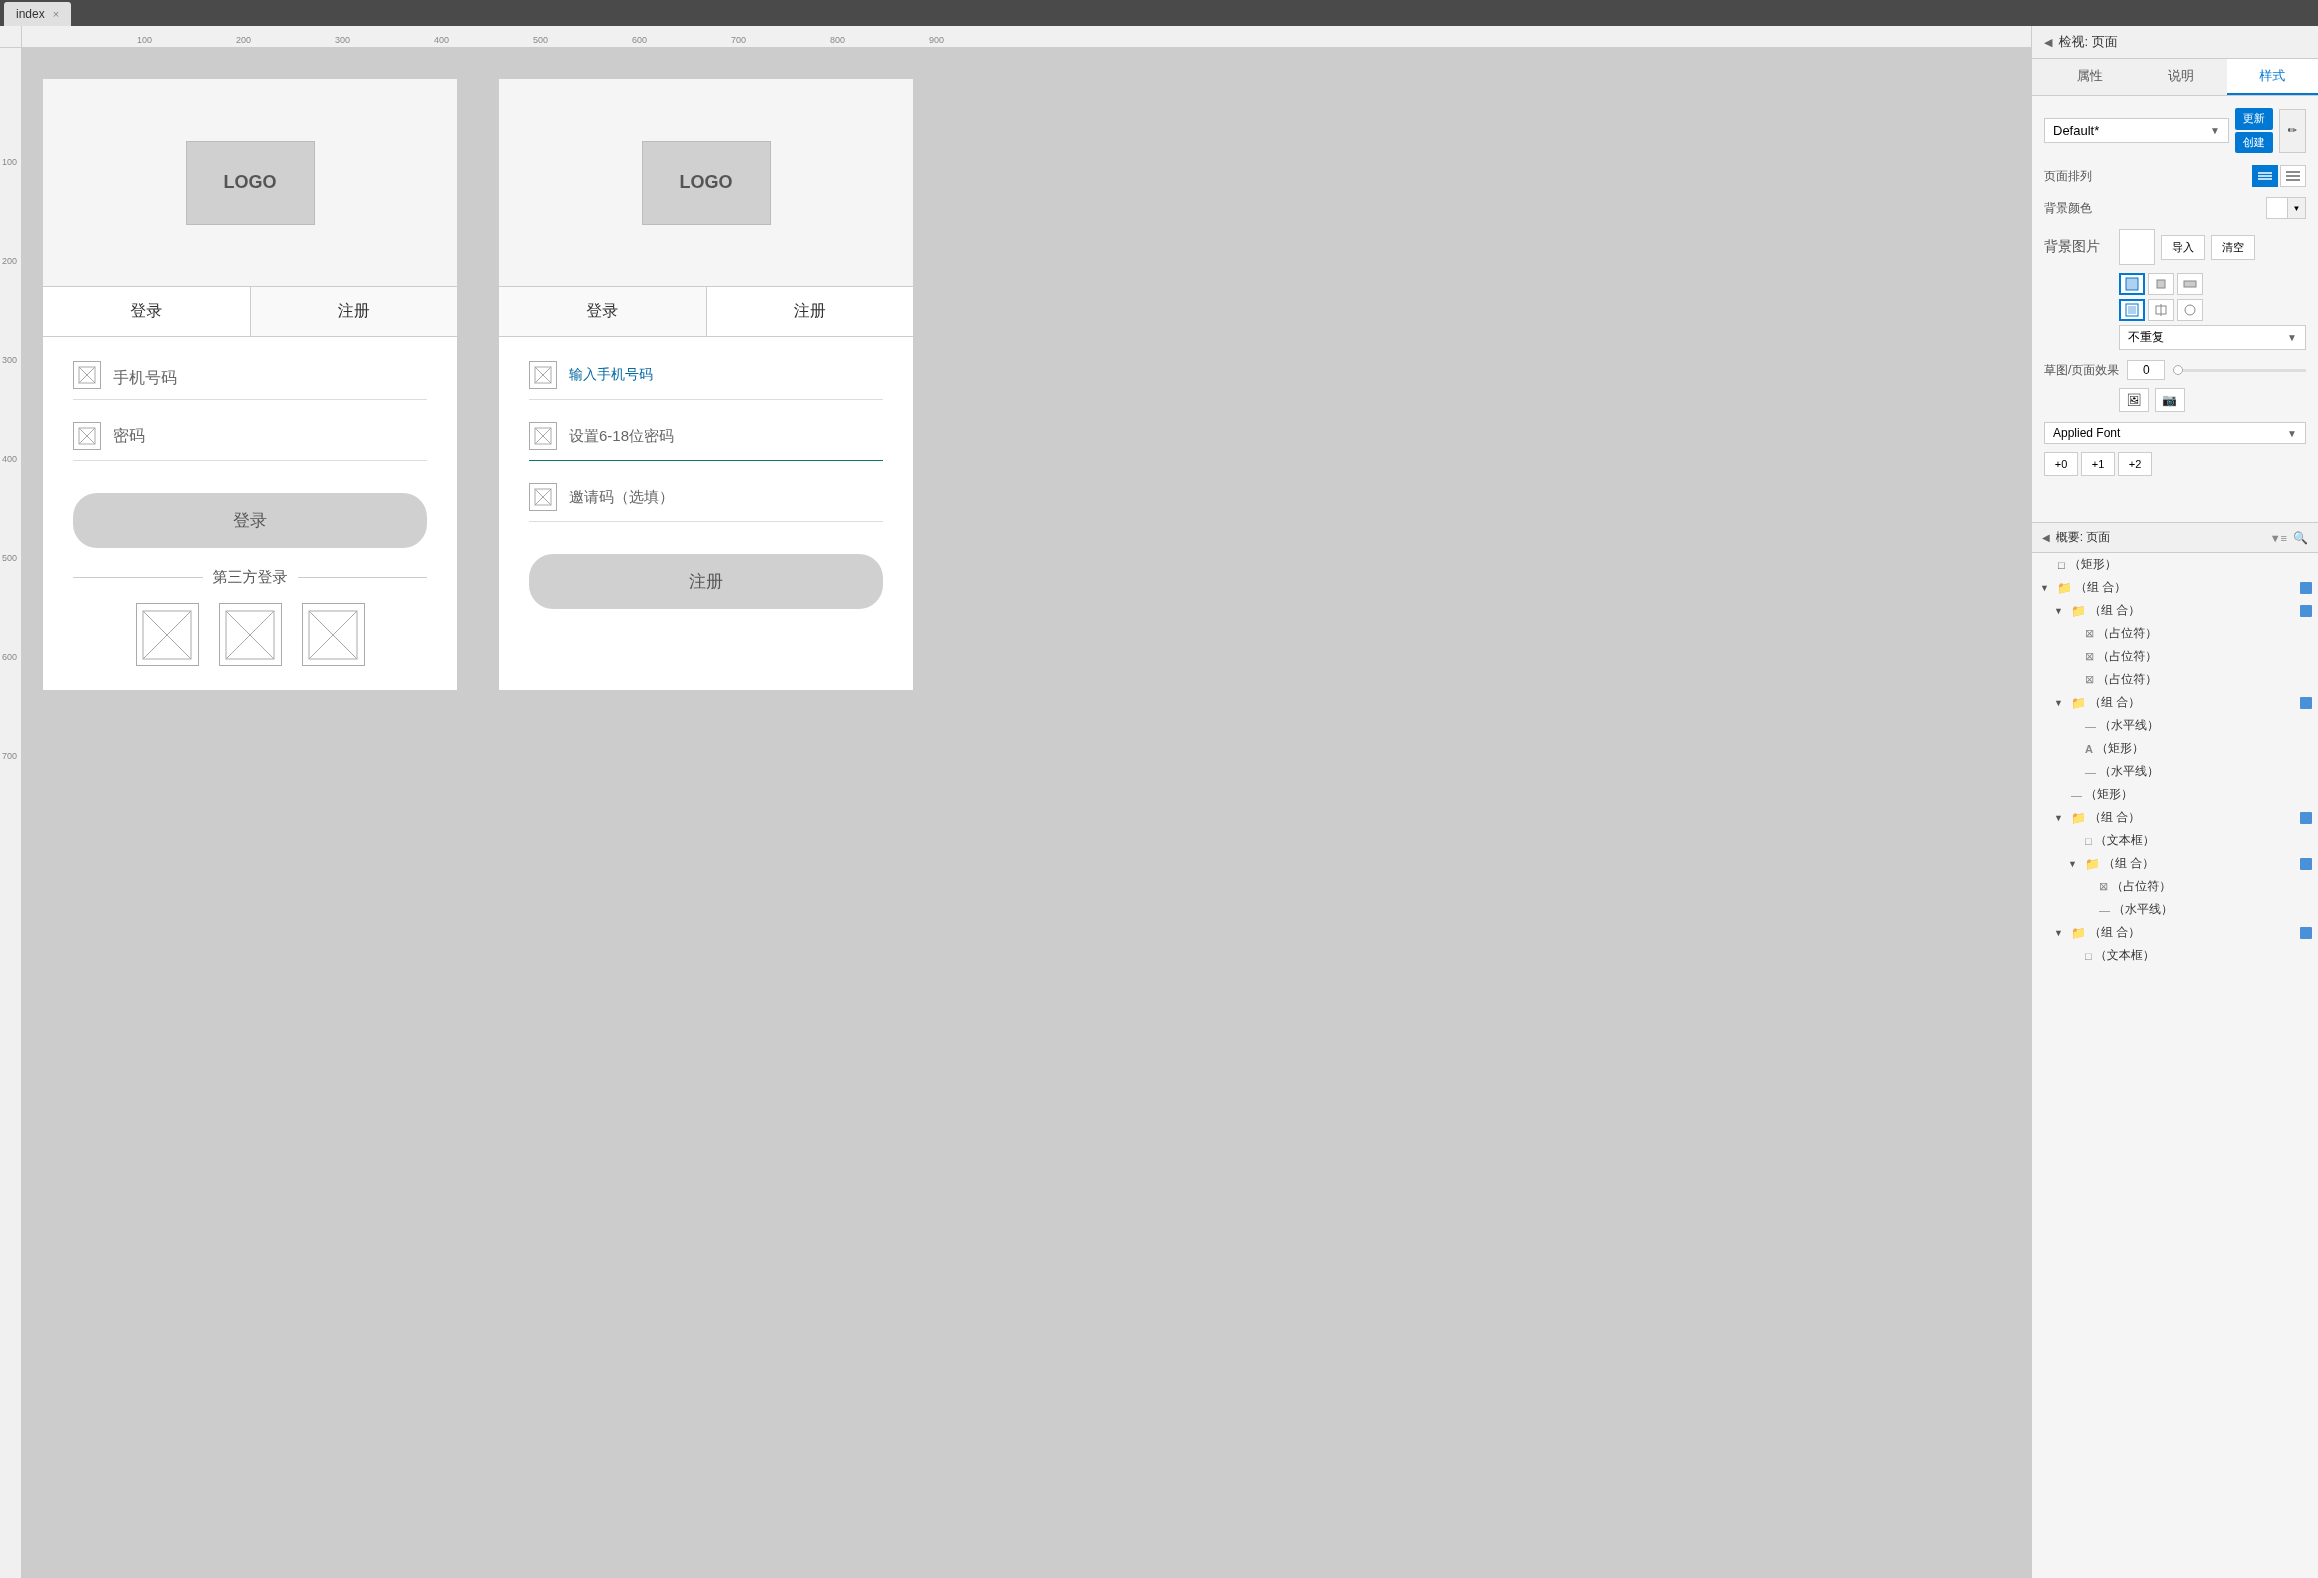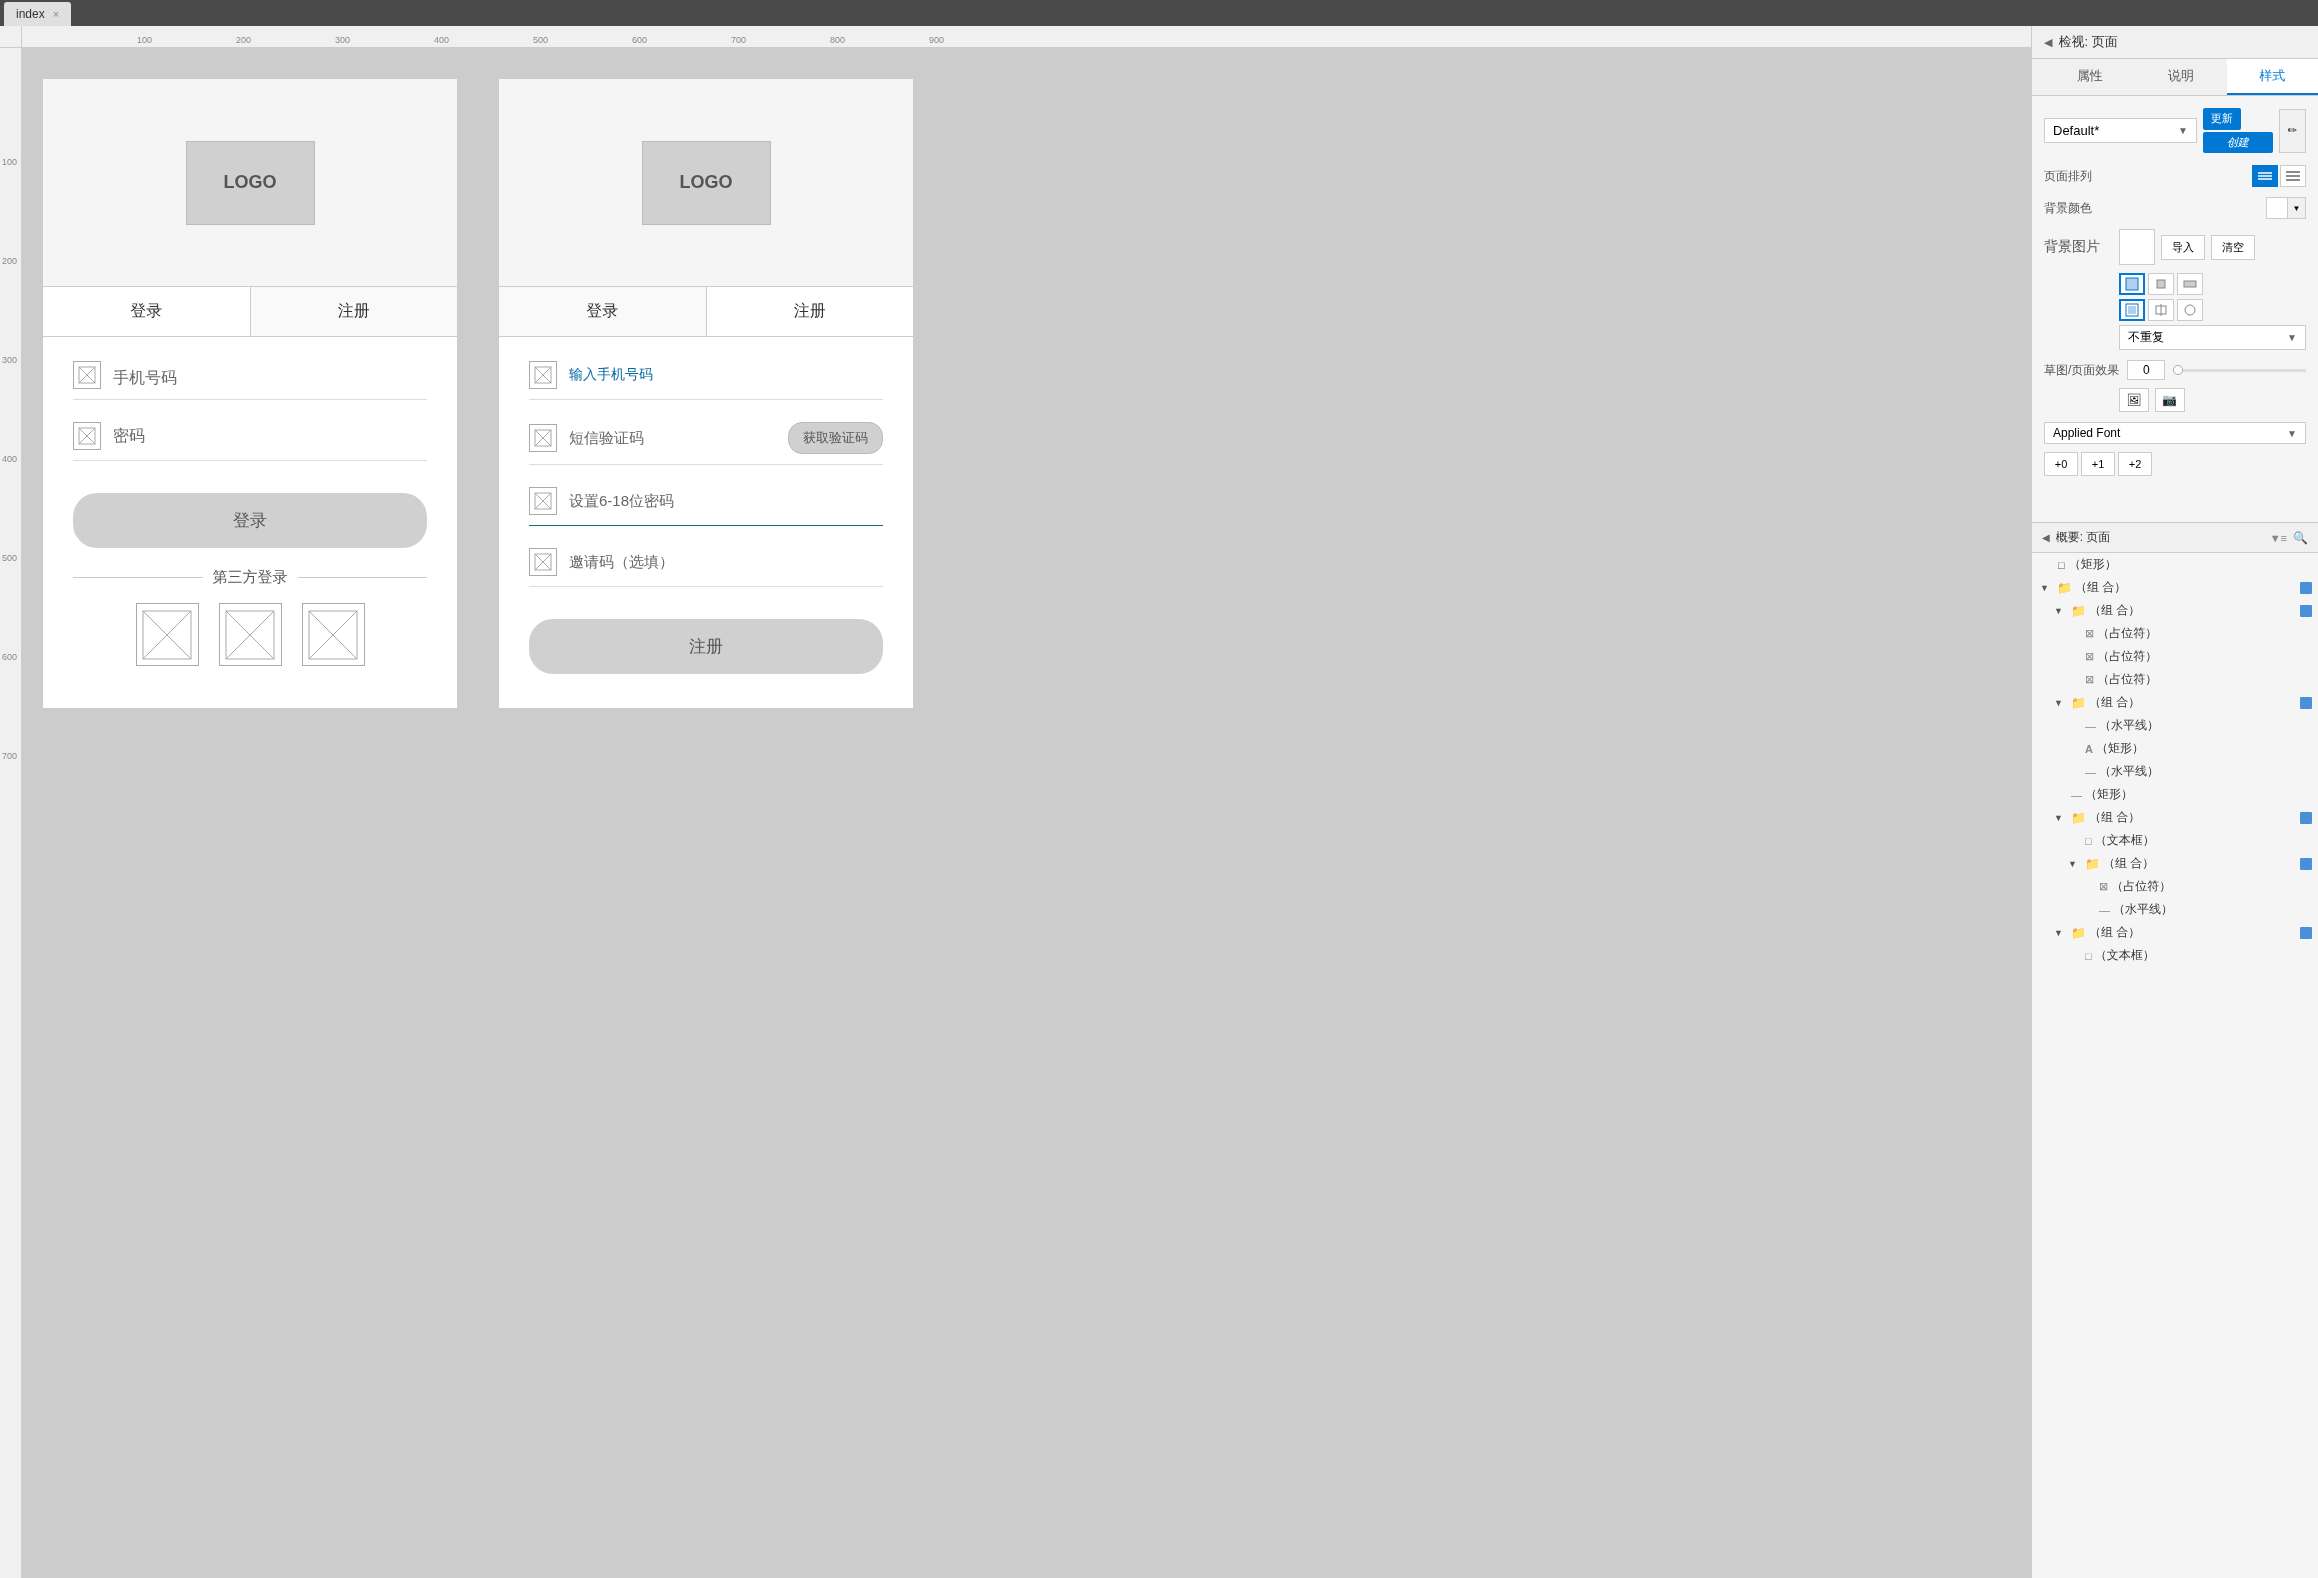--- a/index.html
+++ b/index.html
@@ -153,53 +153,40 @@
                 <div style="width:28px; height:28px; border:1px solid #aaa; position:relative; flex-shrink:0; display:flex; align-items:center; justify-content:center;">
                   <svg width="20" height="20" viewBox="0 0 20 20">
                       <rect x="2" y="2" width="16" height="16" fill="none" stroke="#aaa" stroke-width="1"></rect>
                       <line x1="2" y1="2" x2="18" y2="18" stroke="#aaa" stroke-width="1"></line>
                       <line x1="18" y1="2" x2="2" y2="18" stroke="#aaa" stroke-width="1"></line>
                     </svg>
                 </div>
                 <span style="font-size:14px; color:#0369a1;">输入手机号码</span>
               </div>
               
+              
+              <div style="display:flex; align-items:center; gap:12px; margin-bottom:22px; padding-bottom:10px; border-bottom:1px solid #0f766e;">
+                <div style="width:28px; height:28px; border:1px solid #aaa; position:relative; flex-shrink:0; display:flex; align-items:center; justify-content:center;">
+                  <svg width="20" height="20" viewBox="0 0 20 20">
+                      <rect x="2" y="2" width="16" height="16" fill="none" stroke="#aaa" stroke-width="1"></rect>
+                      <line x1="2" y1="2" x2="18" y2="18" stroke="#aaa" stroke-width="1"></line>
+                      <line x1="18" y1="2" x2="2" y2="18" stroke="#aaa" stroke-width="1"></line>
+                    </svg>
+                </div>
+                <span style="font-size:15px; color:#666;">设置6-18位密码</span>
+              </div>
+              
               <div style="display:flex; align-items:center; gap:12px; margin-bottom:22px; padding-bottom:10px; border-bottom:1px solid #ddd;">
                 <div style="width:28px; height:28px; border:1px solid #aaa; position:relative; flex-shrink:0; display:flex; align-items:center; justify-content:center;">
                   <svg width="20" height="20" viewBox="0 0 20 20">
                       <rect x="2" y="2" width="16" height="16" fill="none" stroke="#aaa" stroke-width="1"></rect>
                       <line x1="2" y1="2" x2="18" y2="18" stroke="#aaa" stroke-width="1"></line>
                       <line x1="18" y1="2" x2="2" y2="18" stroke="#aaa" stroke-width="1"></line>
                     </svg>
                 </div>
-                <span style="font-size:15px; color:#666; flex:1;">短信验证码</span>
-                <button style="background:#d0d0d0; border:1px solid #bbb; padding:6px 14px; font-size:13px; color:#555; border-radius:14px; cursor:pointer; white-space:nowrap;">
-                  <span>获取验证码</span>
-                </button>
-              </div>
-              
-              <div style="display:flex; align-items:center; gap:12px; margin-bottom:22px; padding-bottom:10px; border-bottom:1px solid #0f766e;">
-                <div style="width:28px; height:28px; border:1px solid #aaa; position:relative; flex-shrink:0; display:flex; align-items:center; justify-content:center;">
-                  <svg width="20" height="20" viewBox="0 0 20 20">
-                      <rect x="2" y="2" width="16" height="16" fill="none" stroke="#aaa" stroke-width="1"></rect>
-                      <line x1="2" y1="2" x2="18" y2="18" stroke="#aaa" stroke-width="1"></line>
-                      <line x1="18" y1="2" x2="2" y2="18" stroke="#aaa" stroke-width="1"></line>
-                    </svg>
-                </div>
-                <span style="font-size:15px; color:#666;">设置6-18位密码</span>
-              </div>
-              
-              <div style="display:flex; align-items:center; gap:12px; margin-bottom:22px; padding-bottom:10px; border-bottom:1px solid #ddd;">
-                <div style="width:28px; height:28px; border:1px solid #aaa; position:relative; flex-shrink:0; display:flex; align-items:center; justify-content:center;">
-                  <svg width="20" height="20" viewBox="0 0 20 20">
-                      <rect x="2" y="2" width="16" height="16" fill="none" stroke="#aaa" stroke-width="1"></rect>
-                      <line x1="2" y1="2" x2="18" y2="18" stroke="#aaa" stroke-width="1"></line>
-                      <line x1="18" y1="2" x2="2" y2="18" stroke="#aaa" stroke-width="1"></line>
-                    </svg>
-                </div>
                 <span style="font-size:15px; color:#666;">邀请码（选填）</span>
               </div>
               
               <button style="width:100%; background:#d0d0d0; border:none; padding:16px; font-size:17px; color:#555; border-radius:24px; cursor:pointer; margin:10px 0;">
                 <span>注册</span>
               </button>
             </div>
           </div>
 
         </div>
@@ -230,21 +217,21 @@
 
       <div style="display:flex; align-items:center; margin-bottom:12px; gap:6px;">
         <div style="flex:1; display:flex; align-items:center; border:1px solid #ccc; background:white; padding:4px 8px; font-size:13px; cursor:pointer; justify-content:space-between;">
           <span>Default*</span>
           <span style="font-size:10px; color:#666;">▼</span>
         </div>
         <div style="display:flex; flex-direction:column; gap:2px; align-items:flex-start;">
           <button style="background:#0078d4; color:white; padding:2px 8px; font-size:11px; border:none; cursor:pointer; border-radius:2px; line-height:1.6;">
             <span>更新</span>
           </button>
-          <button style="background:#0078d4; color:white; padding:2px 24px; font-size:11px; border:none; cursor:pointer; border-radius:2px; line-height:1.6;font-style:italic;">
+          <button style="background:#0078d4; color:white; padding:2px 8px; font-size:11px; border:none; cursor:pointer; border-radius:2px; line-height:1.6;">
             <span>创建</span>
           </button>
         </div>
         <button style="background:#f0f0f0; border:1px solid #ccc; padding:4px 8px; font-size:11px; cursor:pointer; height:44px;">✏</button>
       </div>
 
       <div style="display:flex; align-items:center; margin-bottom:10px; gap:8px;">
         <span style="font-size:12px; color:#555; min-width:69px;">页面排列</span>
         <div style="display:flex; gap:2px; margin-left:auto;">
           <button style="width:26px; height:22px; border:1px solid #0078d4; background:#0078d4; display:flex; align-items:center; justify-content:center; cursor:pointer;">

